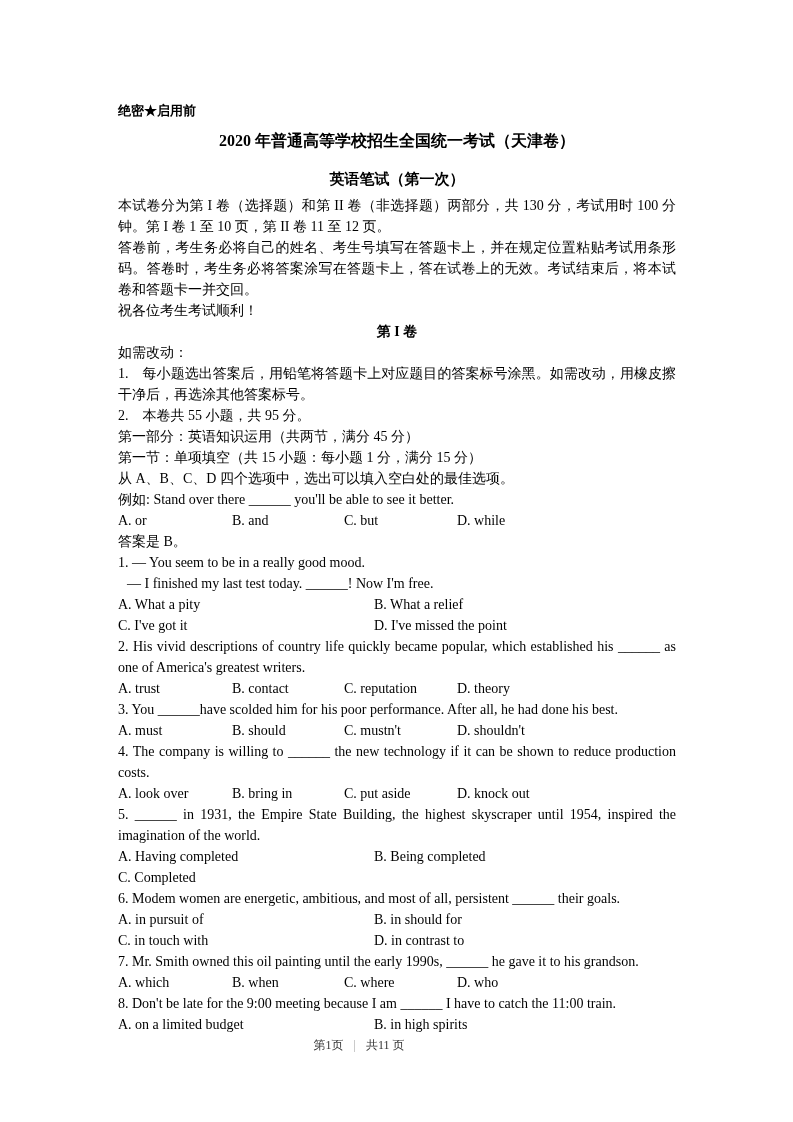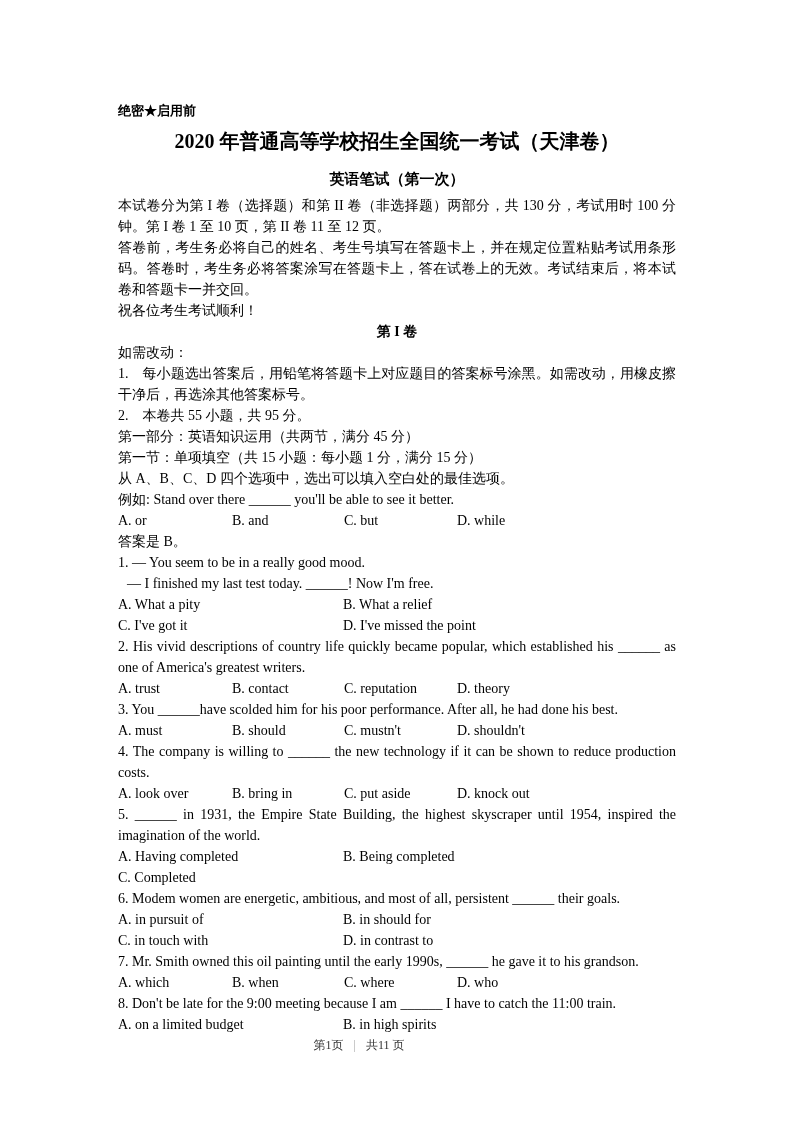--- a/index.html
+++ b/index.html
@@ -22,21 +22,21 @@
     line-height: 21px;
   }
   .para { margin: 0; }
   .justify { text-align: justify; }
   .classification {
     font-weight: bold;
     font-size: 13px;
     margin: 0 0 9px 0;
   }
   .title {
-    font-size: 20px;
+    font-size: 16px;
     font-weight: bold;
     text-align: center;
     margin: 0 0 16px 0;
     line-height: 22px;
   }
   .subtitle {
     font-size: 15px;
     font-weight: bold;
     text-align: center;
     margin: 0 0 5px 0;
@@ -44,21 +44,21 @@
   }
   .volume-title {
     font-size: 14px;
     font-weight: bold;
     text-align: center;
     margin: 0;
     line-height: 21px;
   }
   .opts { display: grid; line-height: 21px; }
   .cols4 { grid-template-columns: 114px 112px 113px 1fr; }
-  .cols2 { grid-template-columns: 225px 1fr; }
+  .cols2 { grid-template-columns: 225px 1fr; gap: 31px; }
   .indent { padding-left: 9px; }
   .footer {
     position: absolute;
     top: 1036px;
     left: 0;
     width: 718px;
     text-align: center;
     font-size: 12px;
     line-height: 18px;
     color: #333333;

